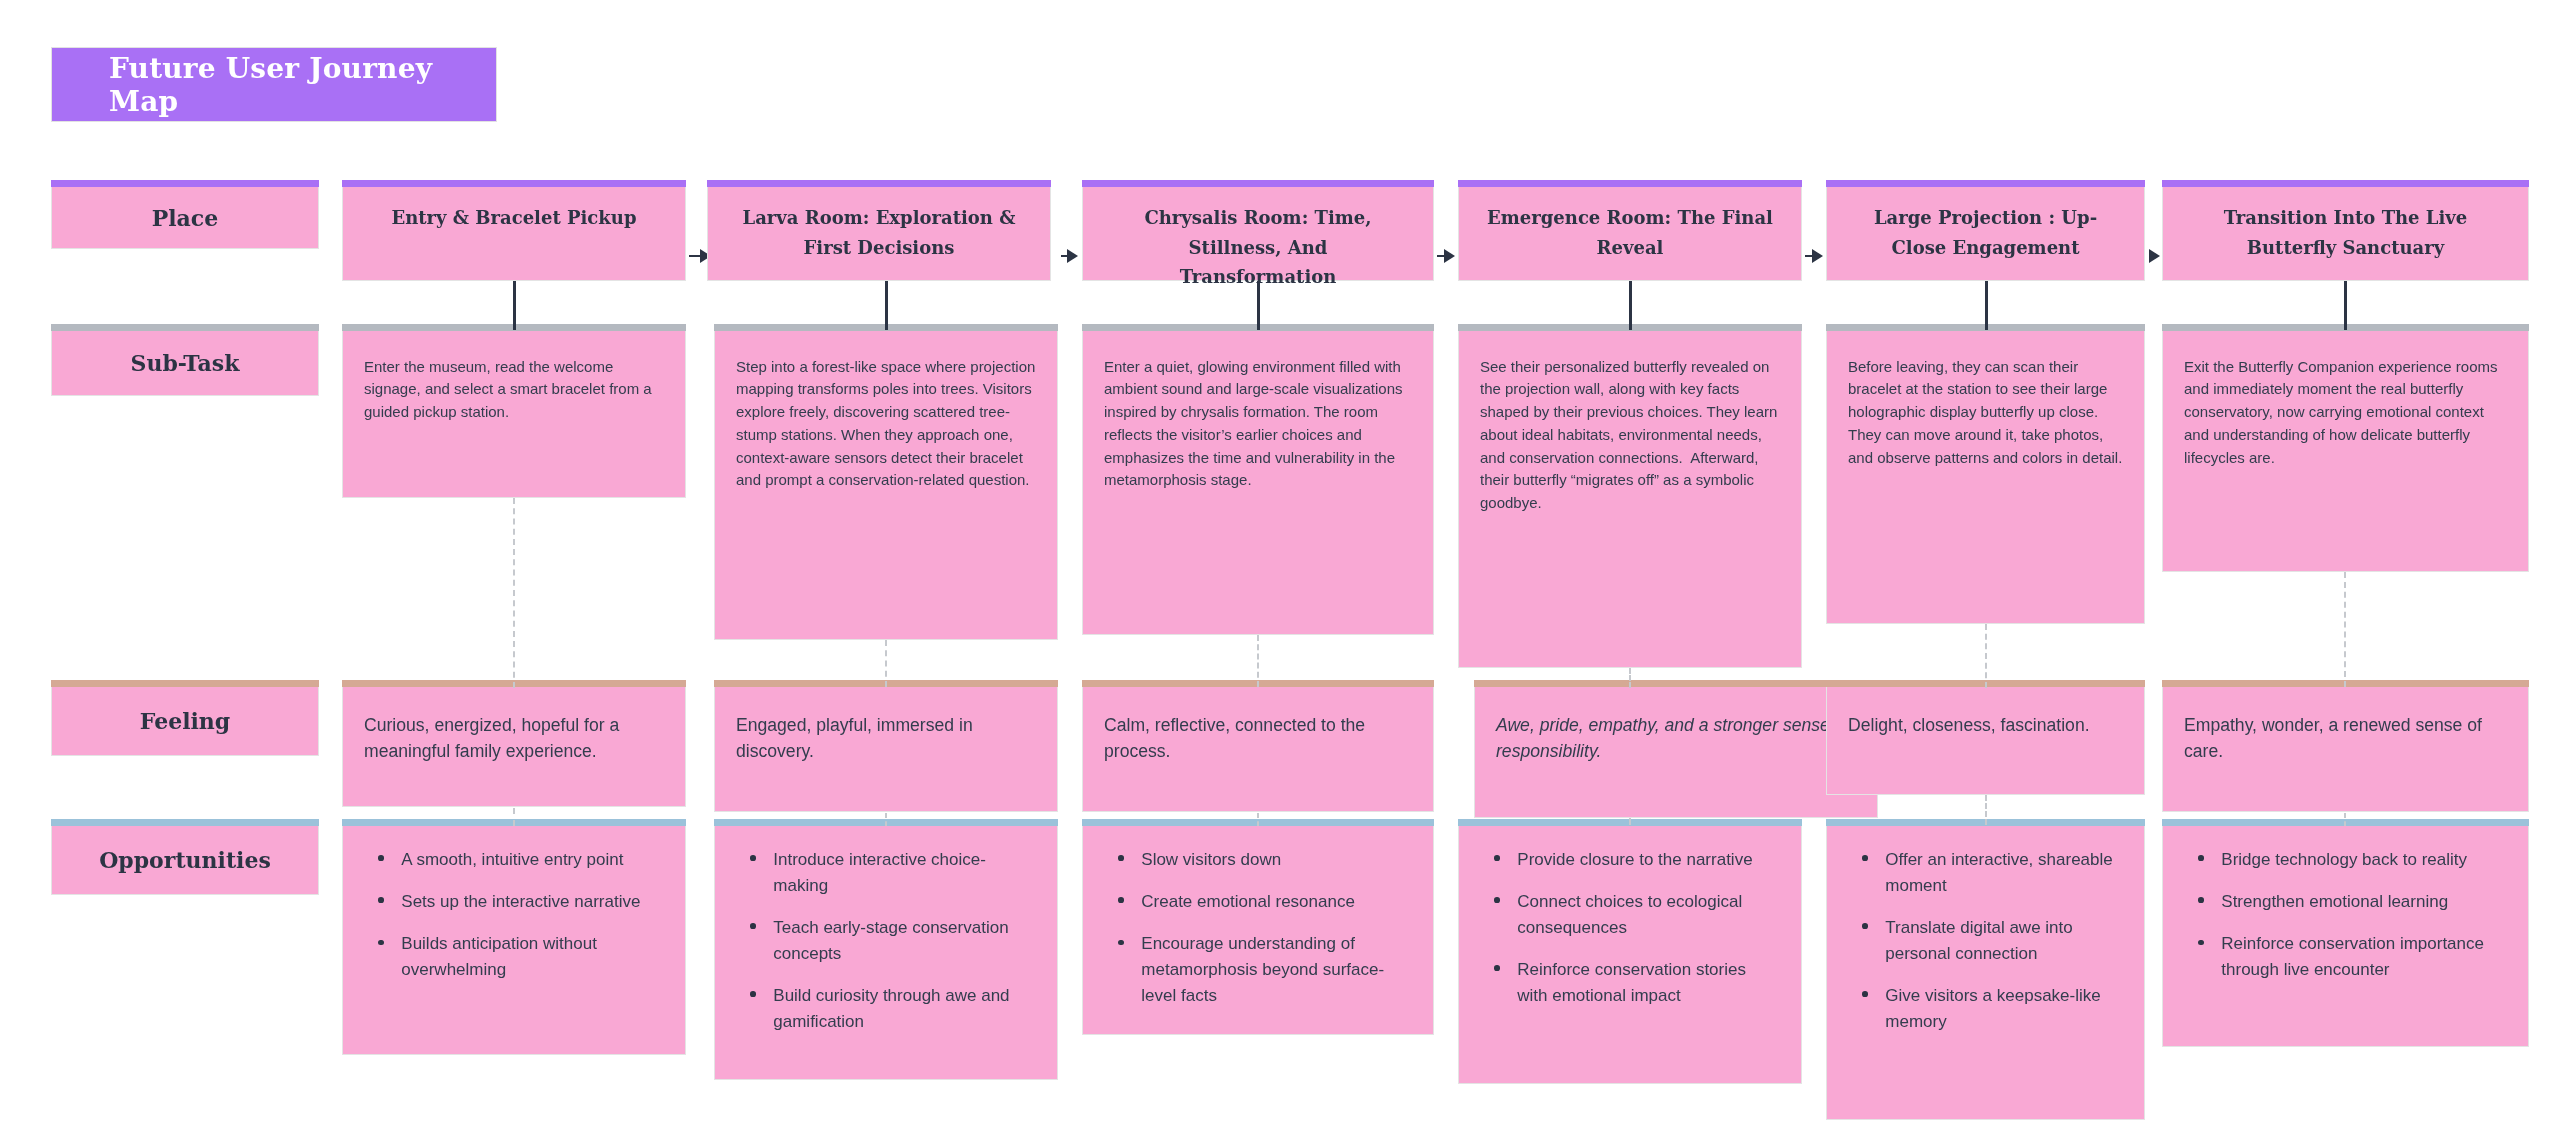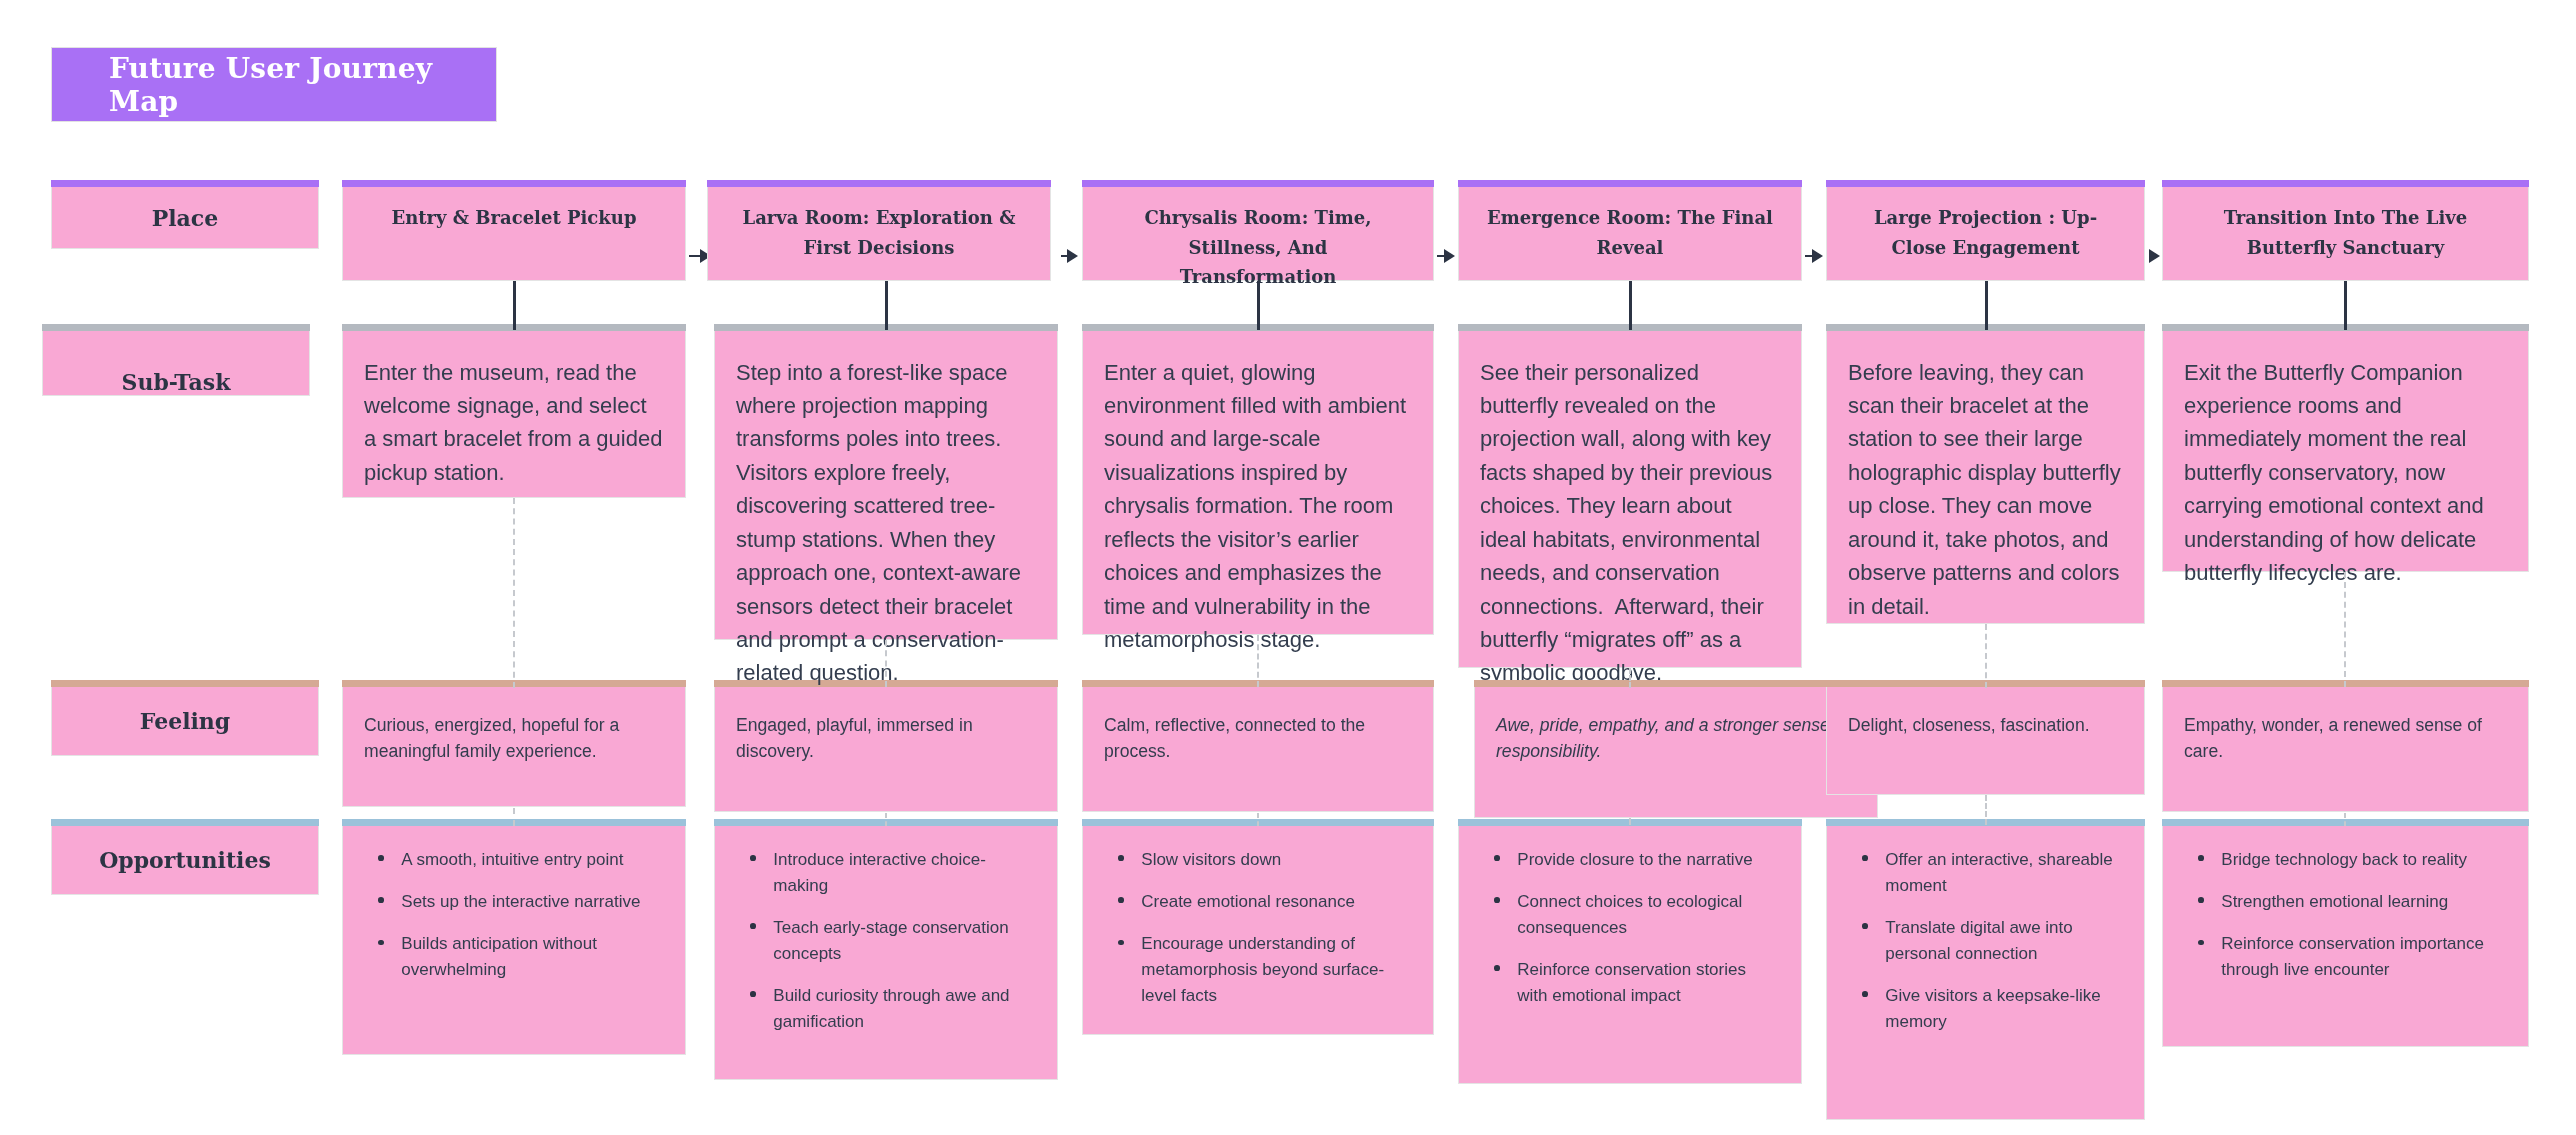--- a/index.html
+++ b/index.html
@@ -92,21 +92,21 @@
     text-align: center;
     width: 86%;
   }
 
   
   .body-cell {
     padding: 24.5px 21px 13px 21px;
   }
   .body-cell .body-text {
     font-family: "Liberation Sans", sans-serif;
-    font-size: 22px;
+    font-size: 15px;
     line-height: 1.52;
     color: #333d4e;
     display: block;
     white-space: pre-wrap;
   }
 
   
   .feeling-cell {
     padding: 24.5px 21px 13px 21px;
   }
@@ -184,21 +184,21 @@
 
 <div id="title-banner">
   <span class="title-text">Future User Journey Map</span>
 </div>
 
 <div id="grid">
     <div class="cell label-cell" style="left: 51px; top: 187px; width: 268px; height: 62px;">
       <div class="topbar" style="background: rgb(169, 112, 245);"></div>
       <span class="label-text">Place</span>
     </div>
-    <div class="cell label-cell" style="left: 42px; top: 331px; width: 268px; height: 65px; align-items: flex-end;">
+    <div class="cell label-cell" style="left: 51px; top: 331px; width: 268px; height: 65px;">
       <div class="topbar" style="background: rgb(180, 185, 192);"></div>
       <span class="label-text">Sub-Task</span>
     </div>
     <div class="cell label-cell" style="left: 51px; top: 687px; width: 268px; height: 69px;">
       <div class="topbar" style="background: rgb(213, 169, 148);"></div>
       <span class="label-text">Feeling</span>
     </div>
     <div class="cell label-cell" style="left: 51px; top: 826px; width: 268px; height: 69px;">
       <div class="topbar" style="background: rgb(155, 194, 218);"></div>
       <span class="label-text">Opportunities</span>

